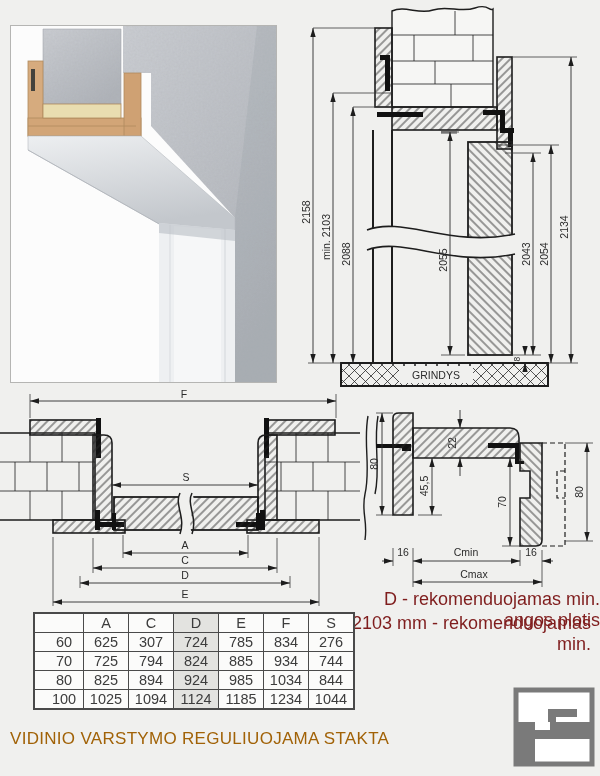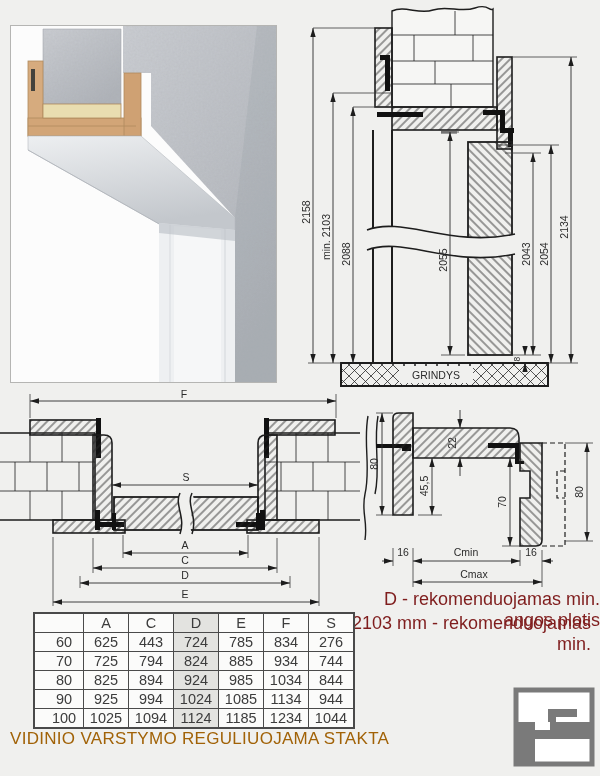--- a/index.html
+++ b/index.html
@@ -287,21 +287,21 @@
         <td>A</td>
         <td>C</td>
         <td class="hl">D</td>
         <td>E</td>
         <td>F</td>
         <td>S</td>
       </tr>
       <tr>
         <td class="c0">60</td>
         <td>625</td>
-        <td>443</td>
+        <td>307</td>
         <td class="hl">724</td>
         <td>785</td>
         <td>834</td>
         <td>276</td>
       </tr>
       <tr>
         <td class="c0">70</td>
         <td>725</td>
         <td>794</td>
         <td class="hl">824</td>
@@ -312,29 +312,20 @@
       <tr>
         <td class="c0">80</td>
         <td>825</td>
         <td>894</td>
         <td class="hl">924</td>
         <td>985</td>
         <td>1034</td>
         <td>844</td>
       </tr>
       <tr>
-        <td class="c0">90</td>
-        <td>925</td>
-        <td>994</td>
-        <td class="hl">1024</td>
-        <td>1085</td>
-        <td>1134</td>
-        <td>944</td>
-      </tr>
-      <tr>
         <td class="c0">100</td>
         <td>1025</td>
         <td>1094</td>
         <td class="hl">1124</td>
         <td>1185</td>
         <td>1234</td>
         <td>1044</td>
       </tr>
     </tbody>
   </table>

